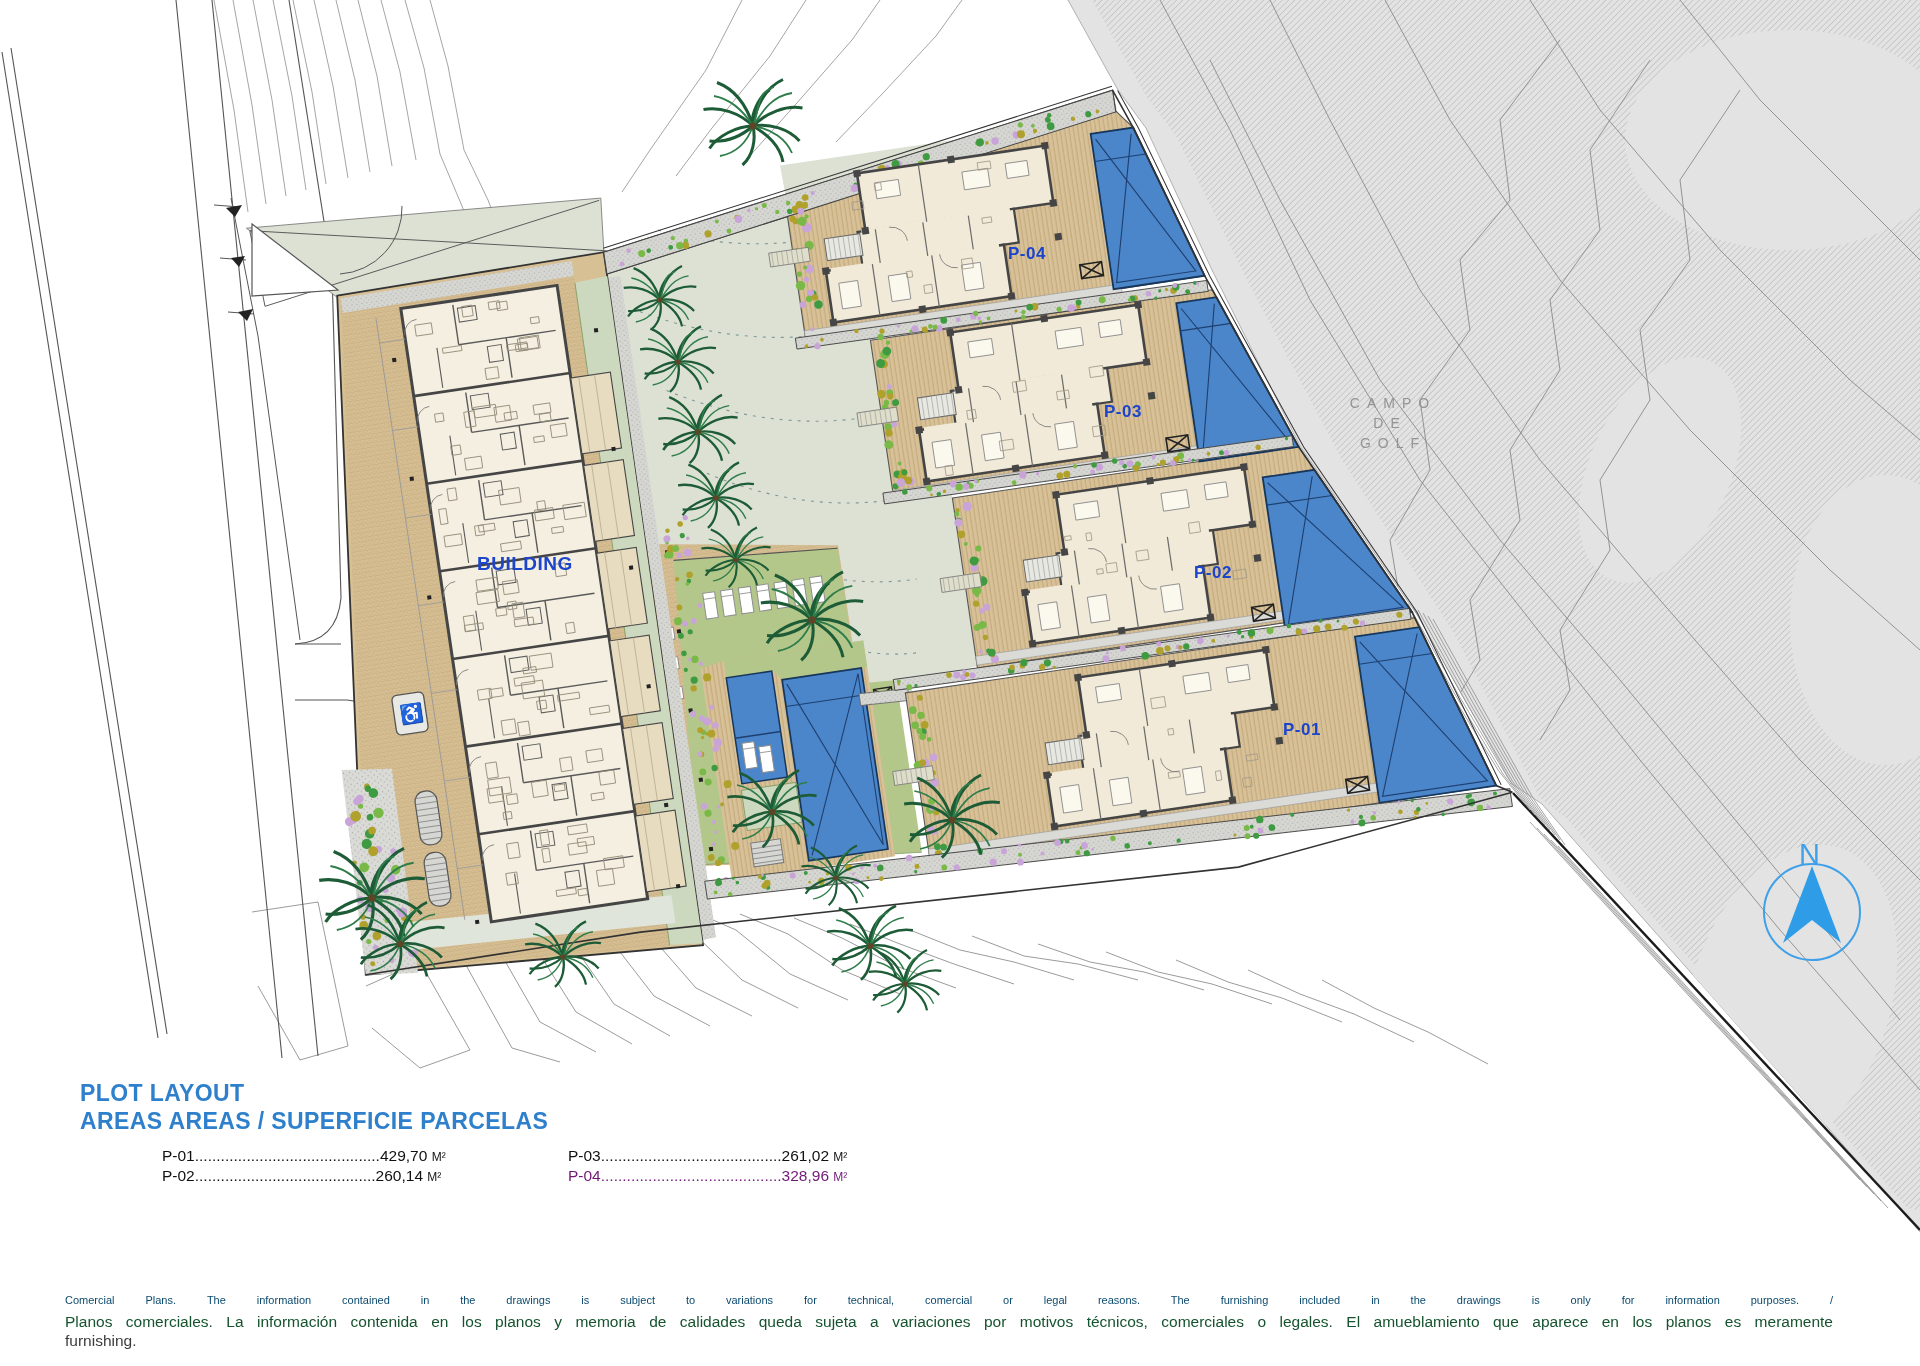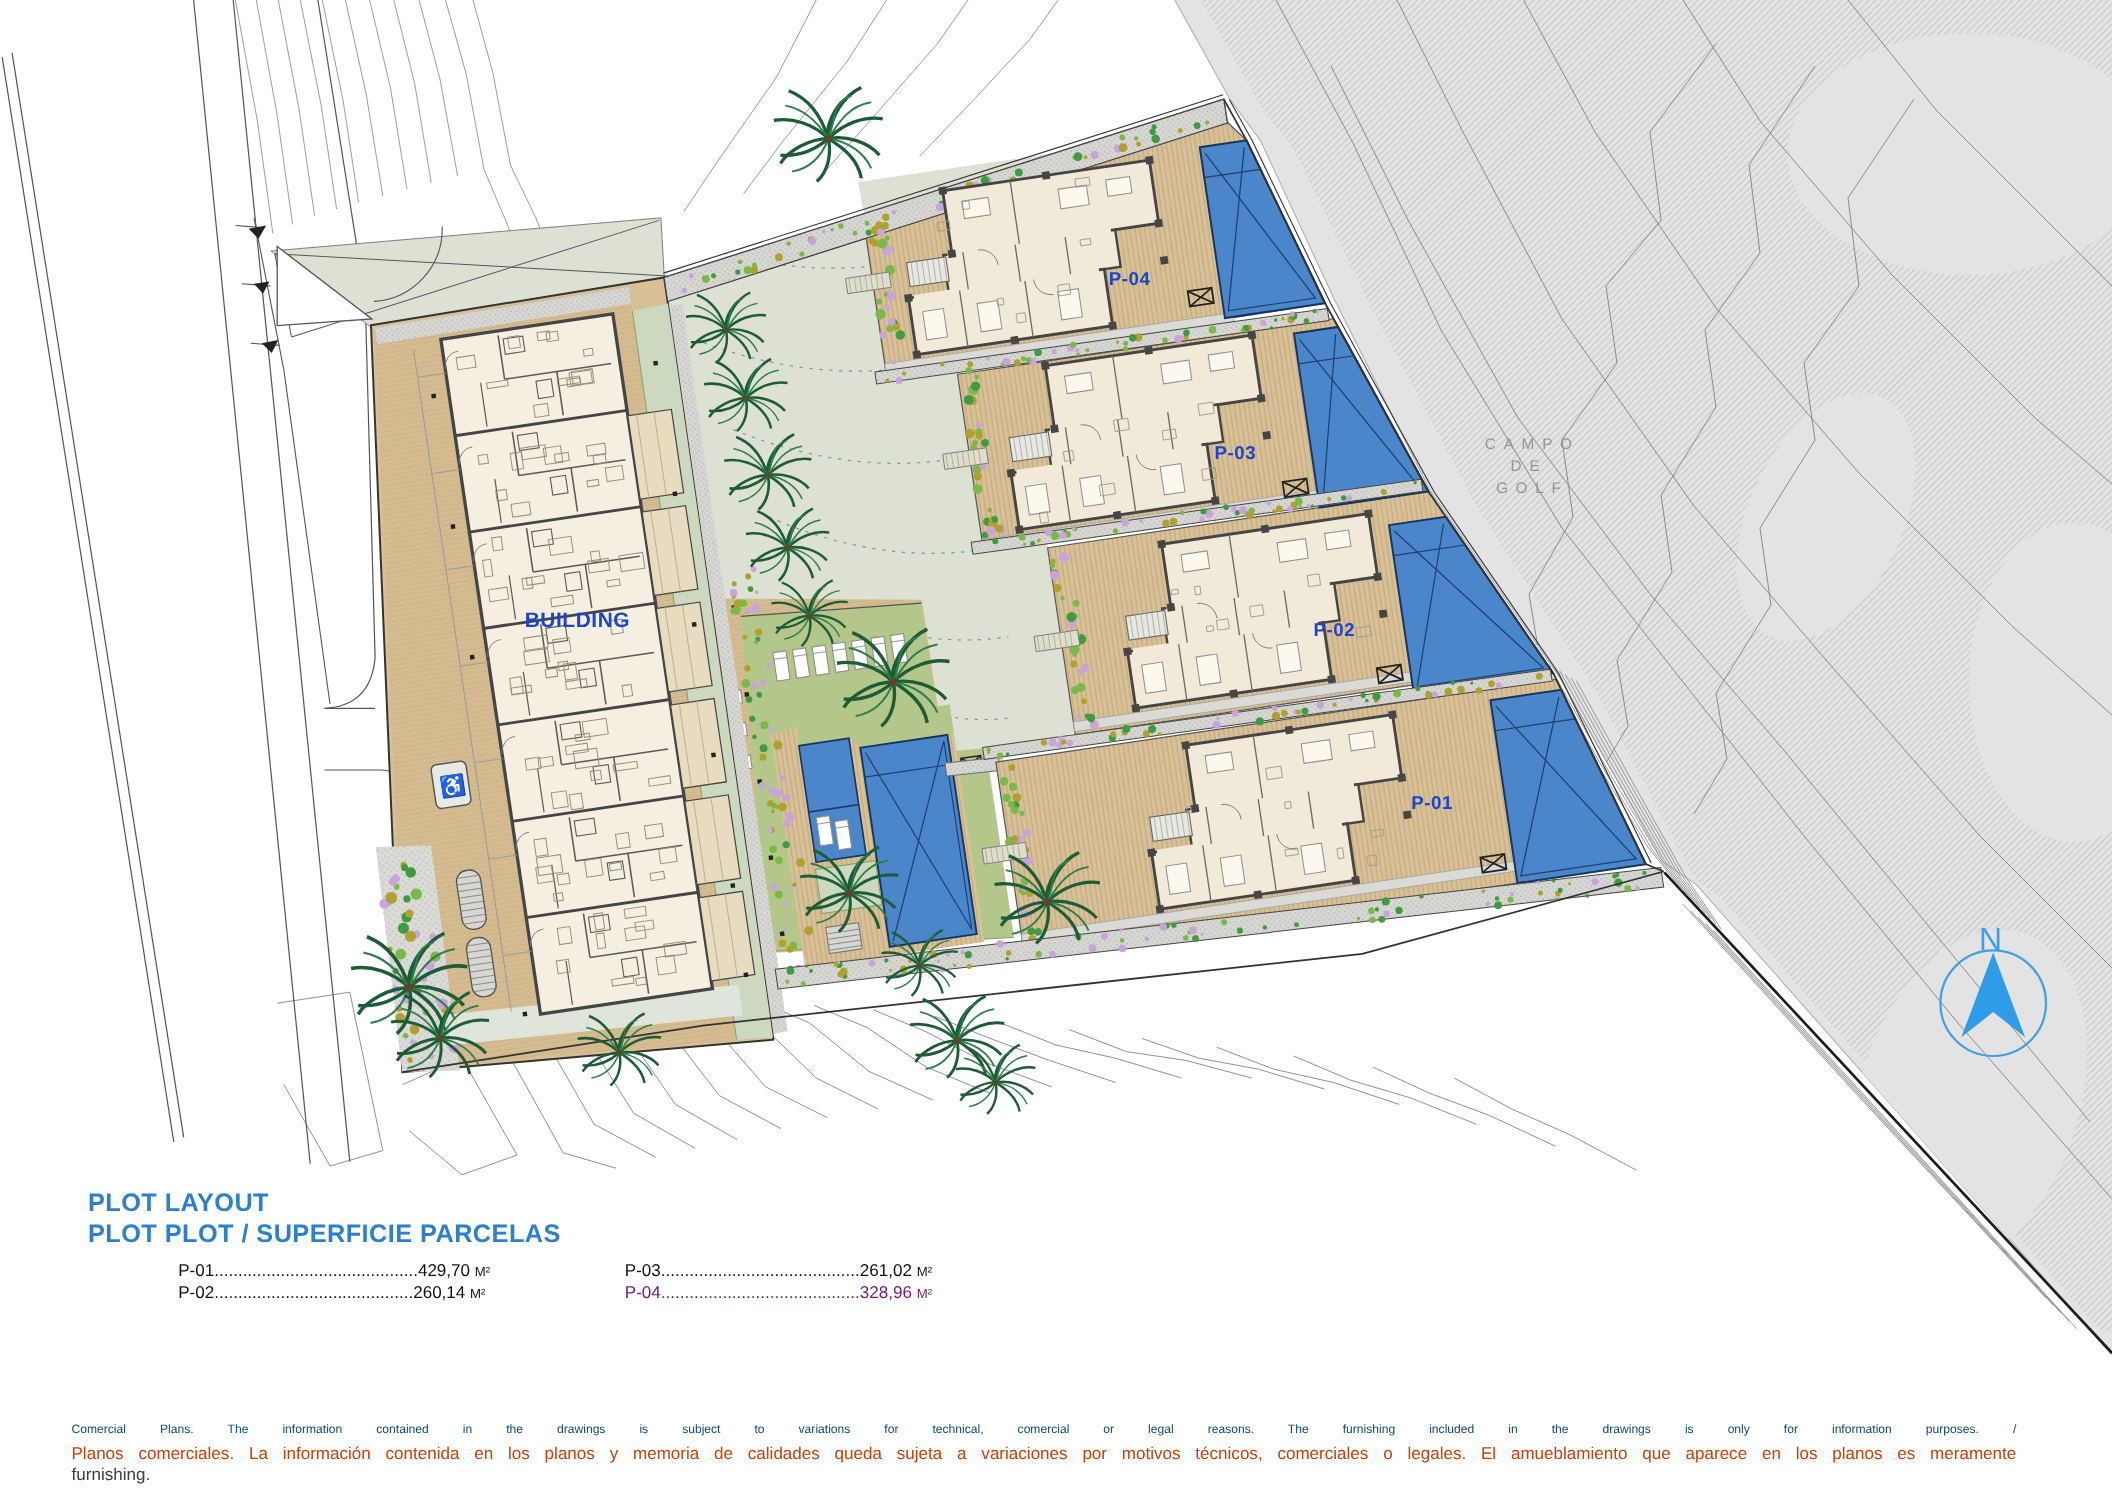--- a/index.html
+++ b/index.html
@@ -1233,20 +1233,20 @@
 <text x="1104" y="417" font-size="17" font-weight="bold" fill="#1c45cc" letter-spacing="0.5">P-03</text>
 <text x="1194" y="578" font-size="17" font-weight="bold" fill="#1c45cc" letter-spacing="0.5">P-02</text>
 <text x="1283" y="735" font-size="17" font-weight="bold" fill="#1c45cc" letter-spacing="0.5">P-01</text>
 <text x="477" y="570" font-size="19" font-weight="bold" fill="#1c45cc" letter-spacing="0.5">BUILDING</text>
 <circle cx="1812" cy="912" r="48" fill="none" stroke="#3fa0e8" stroke-width="2"></circle>
 <path d="M1812,866 L1783,943 L1812,920 L1841,943 Z" fill="#2f9ce8"></path>
 <text x="1799" y="864" font-size="29" fill="#3fa0e8">N</text>
 </svg>
 
 <div class="abs" style="left:80px;top:1080px;color:#2f80cc;font-weight:bold;font-size:23px;letter-spacing:0.4px;">PLOT LAYOUT</div>
-<div class="abs" style="left:80px;top:1108px;color:#2f80cc;font-weight:bold;font-size:23px;letter-spacing:0.4px;">PLOT PLOT / SUPERFICIE PARCELAS</div>
+<div class="abs" style="left:80px;top:1108px;color:#2f80cc;font-weight:bold;font-size:23px;letter-spacing:0.4px;">AREAS AREAS / SUPERFICIE PARCELAS</div>
 <div class="abs" style="left:162px;top:1147px;font-size:15.5px;color:#111;">P-01...........................................429,70 <span style="font-size:12px">M²</span></div>
 <div class="abs" style="left:162px;top:1167px;font-size:15.5px;color:#111;">P-02..........................................260,14 <span style="font-size:12px">M²</span></div>
 <div class="abs" style="left:568px;top:1147px;font-size:15.5px;color:#111;">P-03..........................................261,02 <span style="font-size:12px">M²</span></div>
 <div class="abs" style="left:568px;top:1167px;font-size:15.5px;color:#701a75;">P-04..........................................328,96 <span style="font-size:12px">M²</span></div>
 <div class="abs" style="left:65px;top:1294px;width:1768px;font-size:11px;color:#0c4a6e;text-align:justify;text-align-last:justify;">Comercial&nbsp;Plans.&nbsp;The information contained in the drawings is subject to variations for technical, comercial or legal reasons. The furnishing included in the drawings is only for information purposes. /</div>
-<div class="abs" style="left:65px;top:1313px;width:1768px;font-size:15.5px;color:#c2410c;text-align:justify;text-align-last:justify;">Planos&nbsp;comerciales.&nbsp;La información contenida en los planos y memoria de calidades queda sujeta a variaciones por motivos técnicos, comerciales o legales. El amueblamiento que aparece en los planos es meramente</div>
+<div class="abs" style="left:65px;top:1313px;width:1768px;font-size:15.5px;color:#14532d;text-align:justify;text-align-last:justify;">Planos&nbsp;comerciales.&nbsp;La información contenida en los planos y memoria de calidades queda sujeta a variaciones por motivos técnicos, comerciales o legales. El amueblamiento que aparece en los planos es meramente</div>
 <div class="abs" style="left:65px;top:1332px;font-size:15.5px;color:#3c3c3c;">furnishing.</div>
 
 </body></html>

